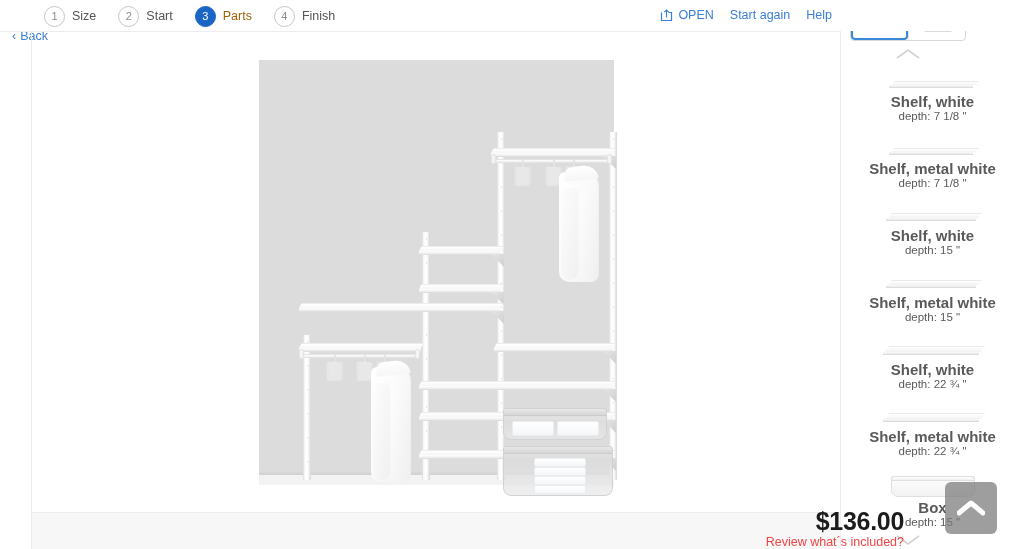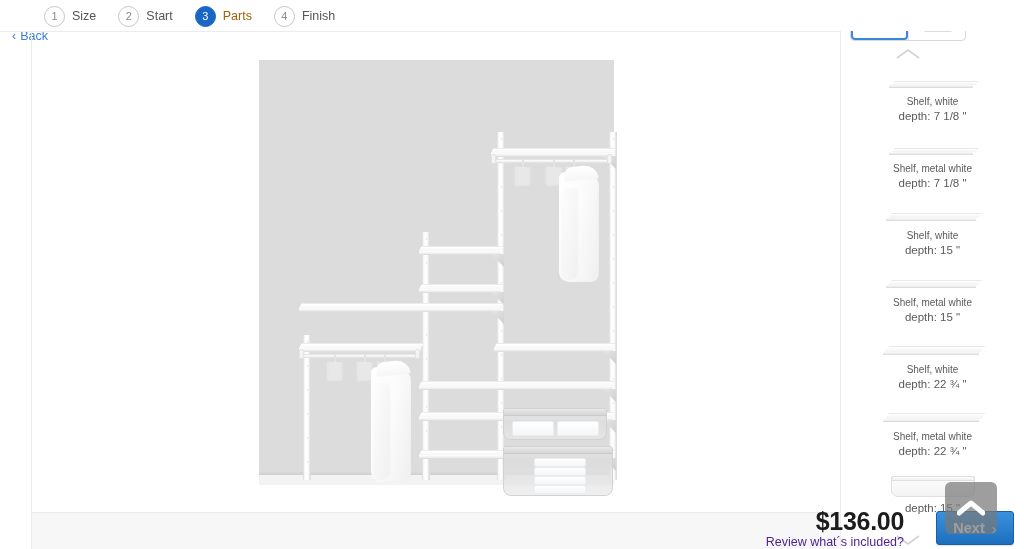--- a/index.html
+++ b/index.html
@@ -334,21 +334,21 @@
   }
   .price {
     font-size: 25px;
     font-weight: bold;
     color: #1c1c1c;
     line-height: 26px;
     letter-spacing: -0.3px;
   }
   .review-link {
     font-size: 12.5px;
-    color: #4c1d95;
+    color: #ef4444;
     cursor: pointer;
     line-height: 16px;
     white-space: nowrap;
   }
   .next-btn {
     position: absolute;
     right: 10px;
     top: 511px;
     width: 78px;
     height: 34px;
@@ -492,23 +492,24 @@
     content: "";
     position: absolute;
     left: -1px; top: -1px; right: -1px;
     height: 5px;
     background: linear-gradient(to bottom,#ffffff,#f0f0f0);
     border: 1px solid #e0e0e0;
     border-radius: 3px 3px 0 0;
     box-sizing: border-box;
   }
   .part-name {
-    font-size: 10px;
+    font-size: 15px;
     color: #5a5a5a;
     line-height: 14px;
+    font-weight: bold;
   }
   .part-depth {
     font-size: 11.5px;
     color: #5a5a5a;
     line-height: 14px;
   }
 
   .scroll-top-btn {
     position: absolute;
     right: 27px;
@@ -544,20 +545,34 @@
       <div class="step active">
         <div class="step-circle">3</div>
         <div class="step-label">Parts</div>
       </div>
       <div class="step">
         <div class="step-circle">4</div>
         <div class="step-label">Finish</div>
       </div>
     </div>
 
+    <div class="top-actions">
+      <div class="top-link">
+        <span class="open-icon">
+          <svg width="13" height="13" viewBox="0 0 13 13">
+            <path d="M1.5 3.5 L1.5 11.5 L11.5 11.5 L11.5 3.5 L8.5 3.5" fill="none" stroke="#3a7fd5" stroke-width="1.2"></path>
+            <path d="M6.5 8.5 L6.5 1.2" fill="none" stroke="#3a7fd5" stroke-width="1.2"></path>
+            <path d="M4.3 3.2 L6.5 1.0 L8.7 3.2" fill="none" stroke="#3a7fd5" stroke-width="1.2"></path>
+          </svg>
+        </span>
+        <span>OPEN</span>
+      </div>
+      <div class="top-link">Start again</div>
+      <div class="top-link">Help</div>
+    </div>
   </div>
 
   <div class="left-edge-divider"></div>
 
   <div class="canvas">
     <div class="scene">
       <div class="wall"></div>
       <div class="floor-shadow"></div>
       <div class="floorline"></div>
 
@@ -691,24 +706,20 @@
   <div class="back-link">
     <span>‹</span>
     <span>Back</span>
   </div>
 
   <div class="price-block">
     <div class="price">$136.00</div>
     <div class="review-link">Review what´s included?</div>
   </div>
 
-  <div class="next-btn">
-    <span>Next</span>
-    <span class="chev">›</span>
-  </div>
 
   <div class="sidebar-divider"></div>
   <div class="sidebar">
 
     <div class="toggle-group">
       <div class="toggle selected">
         <svg width="40" height="16" viewBox="0 0 40 16">
           <path d="M8 11 L34 11 L32 4 L6 4 Z" fill="#ffffff" stroke="#3a86d8" stroke-width="1.4" stroke-linejoin="round"></path>
           <path d="M6 4 L8 11" stroke="#3a86d8" stroke-width="1.4"></path>
         </svg>
@@ -793,20 +804,21 @@
             </div>
         </div>
         <div class="part-name">Shelf, metal white</div>
         <div class="part-depth">depth: 22 ¾ "</div>
       </div>
 
       <div class="part-item">
         <div class="part-thumb" style="height:26px;">
           <div class="thumb-box"></div>
         </div>
+        <div class="part-name">Box</div>
         <div class="part-depth">depth: 15 "</div>
       </div>
 
     </div>
 
     <div class="chev-down-sm">
       <svg width="30" height="14" viewBox="0 0 30 14">
         <path d="M4 3 L15 11 L26 3" fill="none" stroke="#d3d3d3" stroke-width="1.6"></path>
       </svg>
     </div>

